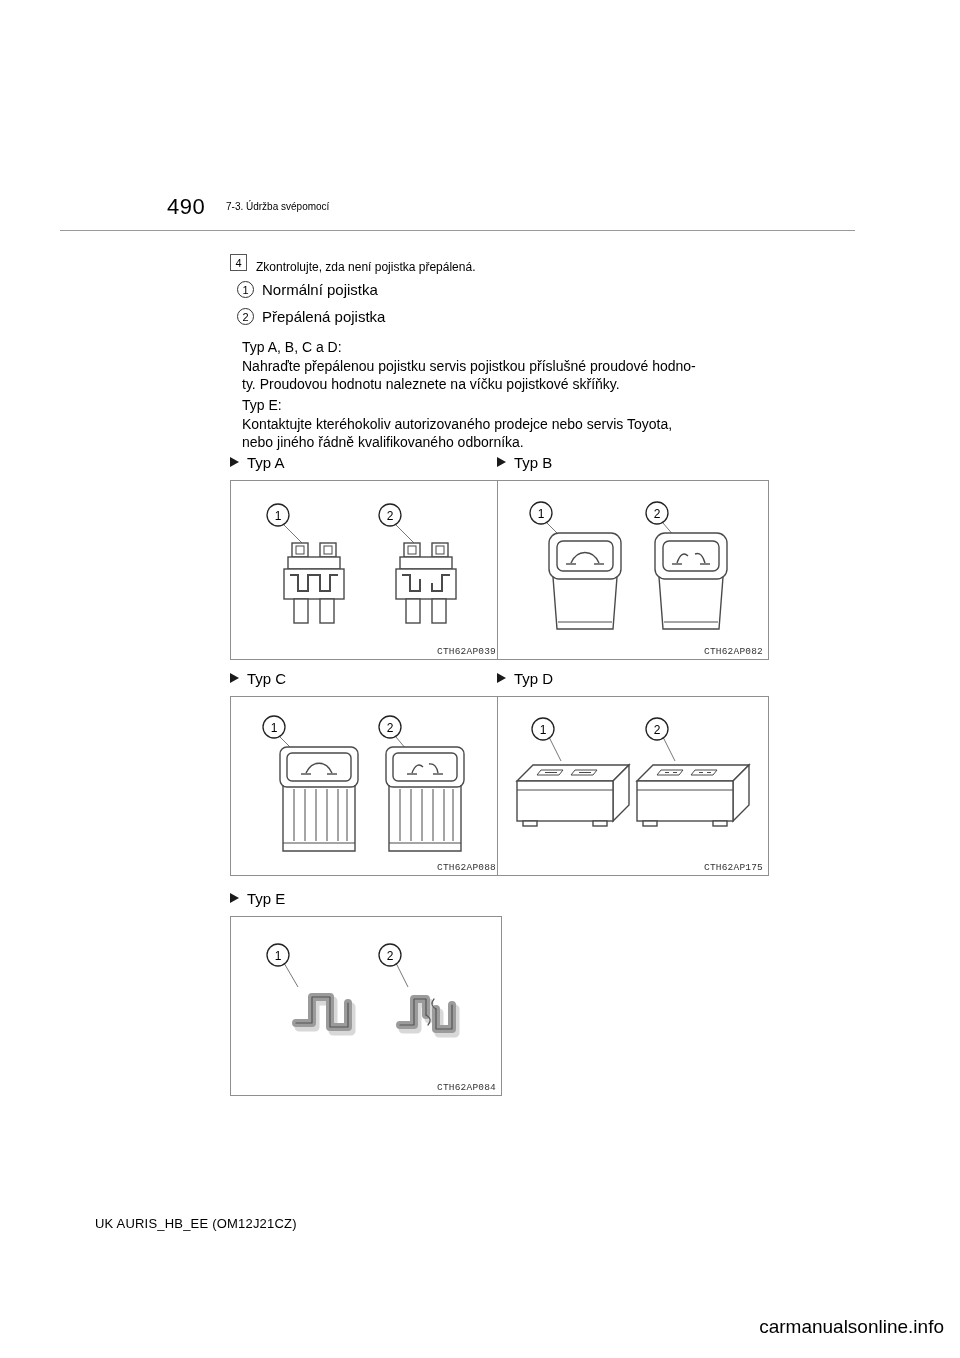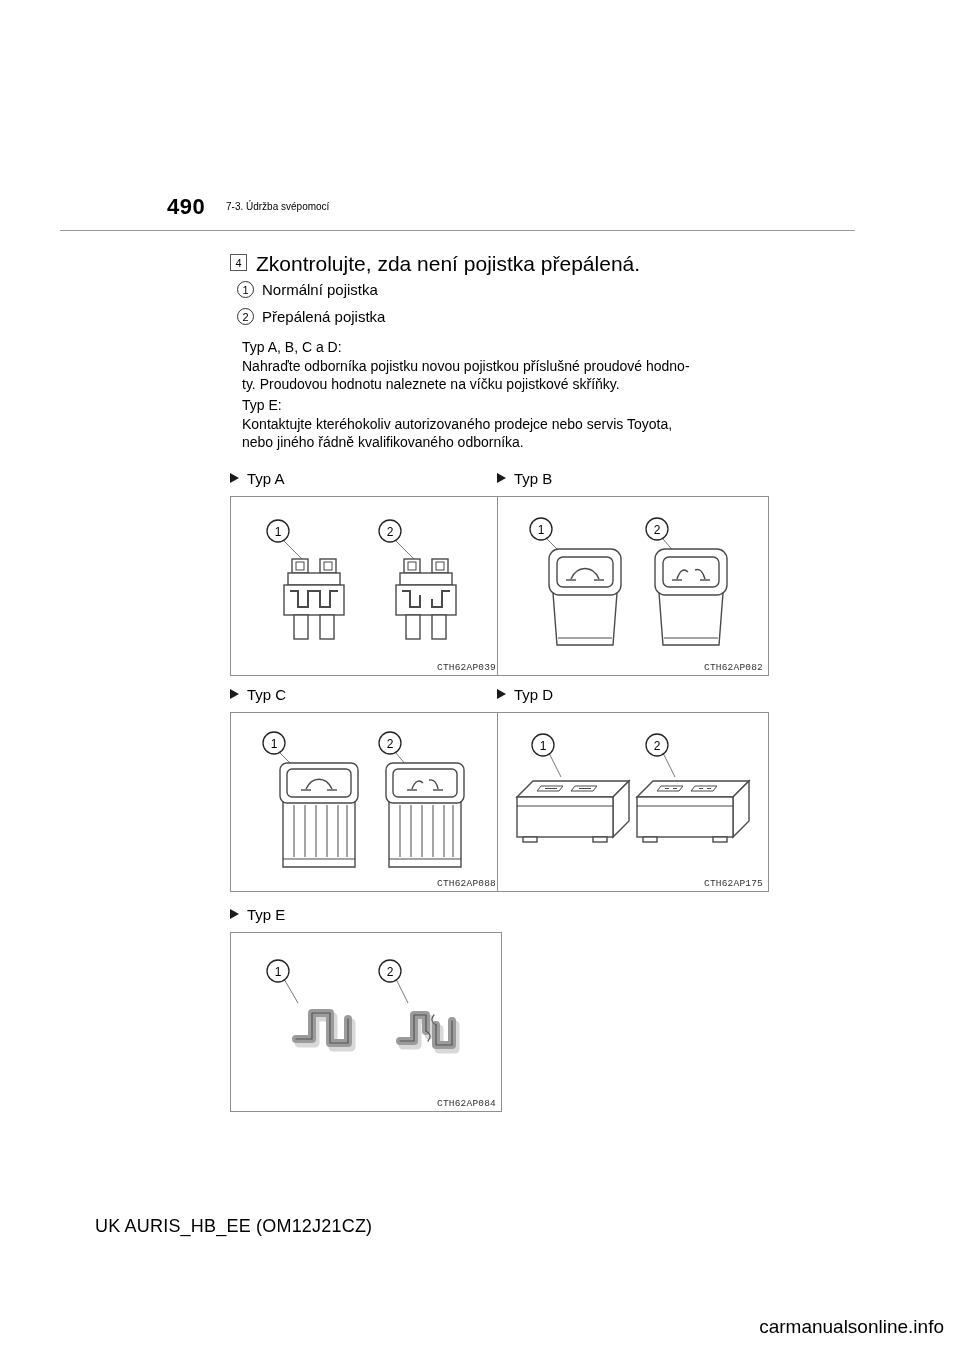--- a/index.html
+++ b/index.html
@@ -7,54 +7,54 @@
     position: relative;
     width: 960px;
     height: 1358px;
     background: #ffffff;
     font-family: "Liberation Sans", "DejaVu Sans", sans-serif;
     color: #000;
     overflow: hidden;
   }
   .page-number {
     position: absolute; left: 167px; top: 194px;
-    font-size: 22px; font-weight: bold; letter-spacing: 0.5px;
+    font-size: 22px; font-weight: normal; letter-spacing: 0.5px;
   }
   .section-title {
     position: absolute; left: 226px; top: 201px;
     font-size: 10px;
   }
   .header-rule {
     position: absolute; left: 60px; top: 230px;
     width: 795px; height: 1px; background: #9a9a9a;
   }
   .step {
     position: absolute; left: 230px; top: 252px;
     display: flex; align-items: flex-start; gap: 9px;
   }
   .step-box {
     width: 17px; height: 17px; border: 1px solid #555;
     display: flex; align-items: center; justify-content: center;
     font-size: 11px; margin-top: 2px; flex: 0 0 auto; box-sizing: border-box;
   }
-  .step-text { font-size: 21px; }
+  .step-text { font-size: 12px; margin-top: 8px; }
   .legend { position: absolute; left: 237px; top: 281px; }
   .legend-item { display: flex; align-items: center; gap: 8px; margin-bottom: 10px; }
   .circle-num {
     width: 17px; height: 17px; border: 1px solid #333; border-radius: 50%;
     display: flex; align-items: center; justify-content: center;
     font-size: 11px; flex: 0 0 auto; box-sizing: border-box; background: #fff;
   }
   .legend-label { font-size: 15px; }
   .para { position: absolute; left: 242px; width: 512px; font-size: 14px; line-height: 18.5px; }
   .para-1 { top: 338px; }
   .para-2 { top: 396px; }
   .para-title { }
   .para-body { white-space: pre-line; }
-  .figure { position: absolute; width: 272px; margin-top: 16px; }
+  .figure { position: absolute; width: 272px; }
   #fig-a { left: 230px; top: 452px; }
   #fig-b { left: 497px; top: 452px; }
   #fig-c { left: 230px; top: 668px; }
   #fig-d { left: 497px; top: 668px; }
   #fig-e { left: 230px; top: 888px; }
   .fig-label { display: flex; align-items: center; gap: 8px; height: 20px; margin-bottom: 8px; font-size: 15px; }
   .tri {
     width: 0; height: 0;
     border-left: 9px solid #1a1a1a;
     border-top: 5.5px solid transparent;
@@ -64,21 +64,21 @@
   .fig-box {
     position: relative; border: 1px solid #8f8f8f;
     height: 178px; background: #fff; box-sizing: content-box;
   }
   .fig-box svg { display: block; width: 100%; height: 100%; }
   .fig-box svg text { font-family: "Liberation Sans", "DejaVu Sans", sans-serif; font-size: 12px; fill: #000; }
   .fig-code {
     position: absolute; right: 5px; bottom: 2px;
     font-size: 9.5px; color: #333; letter-spacing: 0.2px; font-family: Liberation Mono, monospace;
   }
-  .footer { position: absolute; left: 95px; top: 1216px; font-size: 18px; letter-spacing: 0.2px; }
+  .footer { position: absolute; left: 95px; top: 1216px; font-size: 13px; letter-spacing: 0.2px; }
   .watermark {
     position: absolute; right: 16px; top: 1316px;
     font-size: 19px; color: #000000;
   }
 </style>
 </head>
 <body>
 
 <div class="page">
 
@@ -97,21 +97,21 @@
       <span class="legend-label">Normální pojistka</span>
     </div>
     <div class="legend-item">
       <span class="circle-num">2</span>
       <span class="legend-label">Přepálená pojistka</span>
     </div>
   </div>
 
   <div class="para para-1">
     <div class="para-title">Typ A, B, C a D:</div>
-    <div class="para-body">Nahraďte odborníka pojistku novou pojistkou příslušné proudové hodno-
+    <div class="para-body">Nahraďte přepálenou pojistku servis pojistkou příslušné proudové hodno-
 ty. Proudovou hodnotu naleznete na víčku pojistkové skříňky.</div>
   </div>
 
   <div class="para para-2">
     <div class="para-title">Typ E:</div>
     <div class="para-body">Kontaktujte kteréhokoliv autorizovaného prodejce nebo servis Toyota,
 nebo jiného řádně kvalifikovaného odborníka.</div>
   </div>
 
   <div class="figure" id="fig-a">

